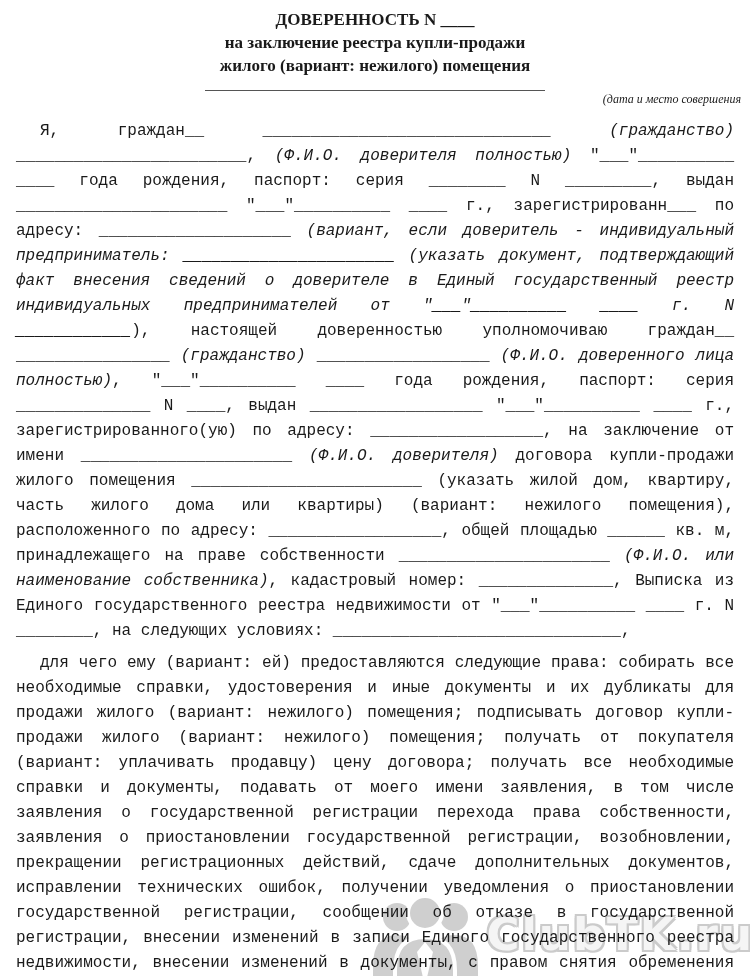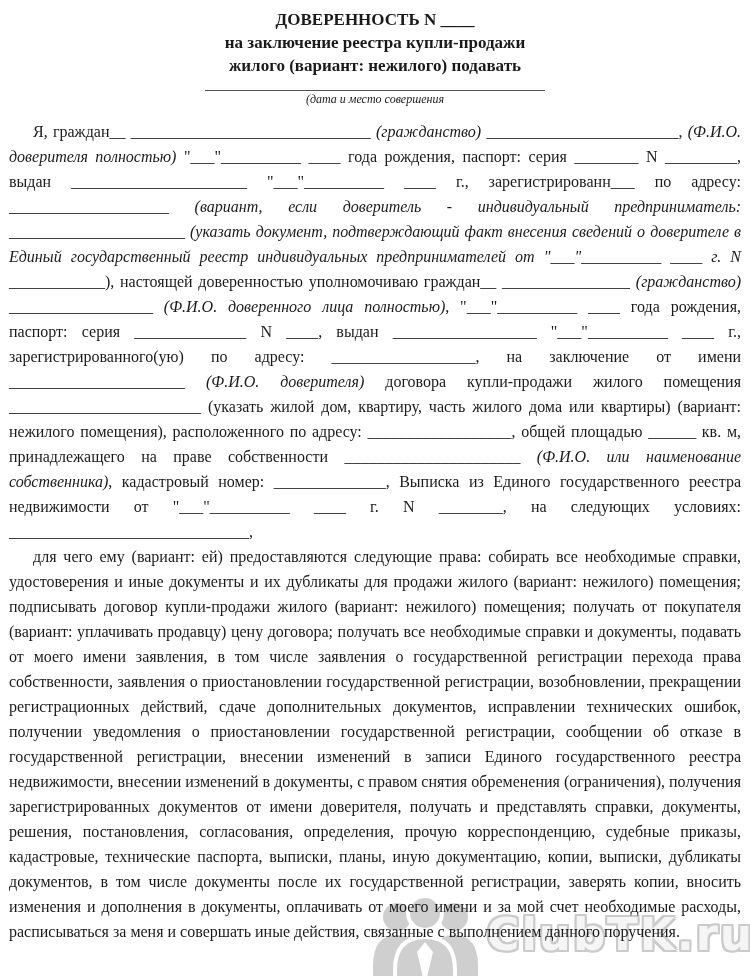--- a/index.html
+++ b/index.html
@@ -30,30 +30,32 @@
     width: 340px;
     margin: 0 auto;
     border-bottom: 1.5px solid #555;
     height: 1px;
   }
   .dateline .caption {
     font-size: 12px;
     line-height: 15px;
     font-style: italic;
     margin-top: 1px;
+    text-align: right;
   }
   .doc-body {
     margin-top: 12px;
     font-size: 16px;
     line-height: 25px;
     text-align: justify;
   }
   .doc-body p {
-    margin: 0;
+    margin: 7px;
     text-indent: 24px;
+    font-family: Liberation Mono, monospace;
   }
   .doc-body p:nth-child(3) { margin-top: 12px; }
   .doc-body p:nth-child(4) { margin-top: 17px; }
   .it { font-style: italic; }
   .watermark {
     position: absolute;
     right: -4px;
     bottom: -16px;
     z-index: 0;
     display: flex;
@@ -93,21 +95,21 @@
       </g>
     </svg>
     <span class="wm-text">ClubTK.ru</span>
   </div>
 
   <div class="content">
 
     <div class="title-block">
       <div class="title-line">ДОВЕРЕННОСТЬ N ____</div>
       <div class="title-line">на заключение реестра купли-продажи</div>
-      <div class="title-line">жилого (вариант: нежилого) подавать</div>
+      <div class="title-line">жилого (вариант: нежилого) помещения</div>
     </div>
 
     <div class="dateline">
       <div class="rule"></div>
       <div class="caption">(дата и место совершения</div>
     </div>
 
     <div class="doc-body">
         <p><span>Я, граждан__ ______________________________ </span><span class="it">(гражданство)</span><span> ________________________, </span><span class="it">(Ф.И.О. доверителя полностью)</span><span> "___"__________ ____ года рождения, паспорт: серия ________ N _________, выдан ______________________ "___"__________ ____ г., зарегистрированн___ по адресу: ____________________ </span><span class="it">(вариант, если доверитель - индивидуальный предприниматель: ______________________ (указать документ, подтверждающий факт внесения сведений о доверителе в Единый государственный реестр индивидуальных предпринимателей от "___"__________ ____ г. N ____________</span><span>), настоящей доверенностью уполномочиваю граждан__ ________________ </span><span class="it">(гражданство)</span><span> __________________ </span><span class="it">(Ф.И.О. доверенного лица полностью)</span><span>, "___"__________ ____ года рождения, паспорт: серия ______________ N ____, выдан __________________ "___"__________ ____ г., зарегистрированного(ую) по адресу: __________________, на заключение от имени ______________________ </span><span class="it">(Ф.И.О. доверителя)</span><span> договора купли-продажи жилого помещения ________________________ (указать жилой дом, квартиру, часть жилого дома или квартиры) (вариант: нежилого помещения), расположенного по адресу: __________________, общей площадью ______ кв. м, принадлежащего на праве собственности ______________________ </span><span class="it">(Ф.И.О. или наименование собственника)</span><span>, кадастровый номер: ______________, Выписка из Единого государственного реестра недвижимости от "___"__________ ____ г. N ________, на следующих условиях: ______________________________,</span></p>
         <p><span>для чего ему (вариант: ей) предоставляются следующие права: собирать все необходимые справки, удостоверения и иные документы и их дубликаты для продажи жилого (вариант: нежилого) помещения; подписывать договор купли-продажи жилого (вариант: нежилого) помещения; получать от покупателя (вариант: уплачивать продавцу) цену договора; получать все необходимые справки и документы, подавать от моего имени заявления, в том числе заявления о государственной регистрации перехода права собственности, заявления о приостановлении государственной регистрации, возобновлении, прекращении регистрационных действий, сдаче дополнительных документов, исправлении технических ошибок, получении уведомления о приостановлении государственной регистрации, сообщении об отказе в государственной регистрации, внесении изменений в записи Единого государственного реестра недвижимости, внесении изменений в документы, с правом снятия обременения (ограничения), получения зарегистрированных документов от имени доверителя, получать и представлять справки, документы, решения, постановления, согласования, определения, прочую корреспонденцию, судебные приказы, кадастровые, технические паспорта, выписки, планы, иную документацию, копии, выписки, дубликаты документов, в том числе документы после их государственной регистрации, заверять копии, вносить изменения и дополнения в документы, оплачивать от моего имени и за мой счет необходимые расходы, расписываться за меня и совершать иные действия, связанные с выполнением данного поручения.</span></p>

